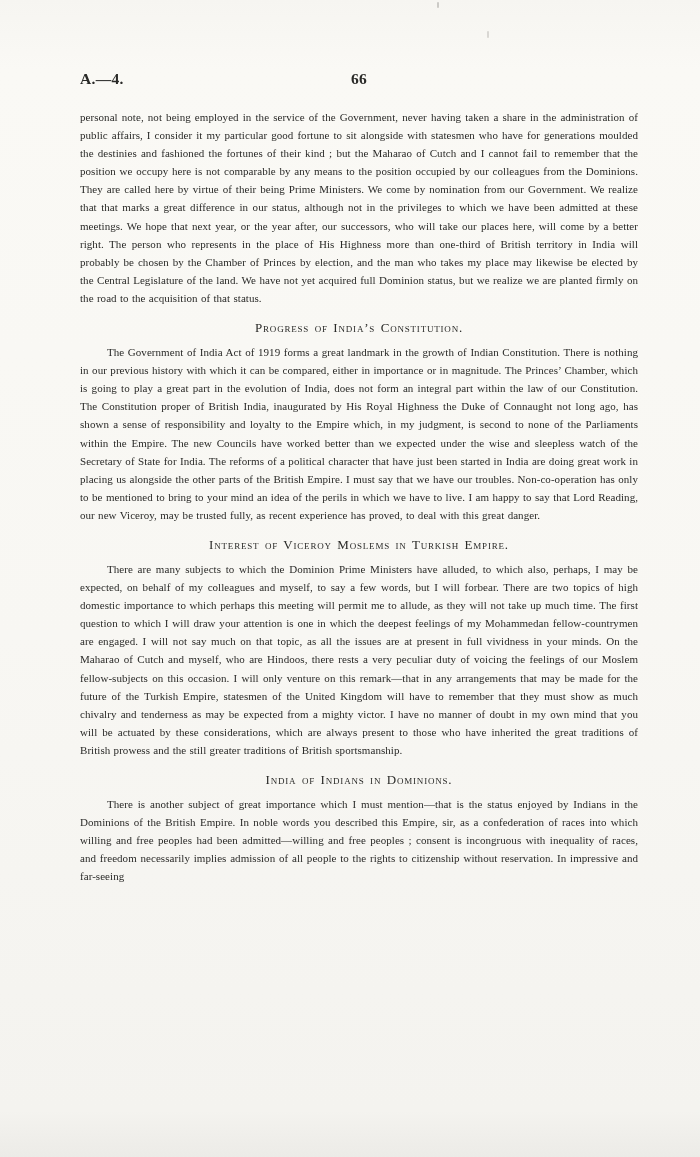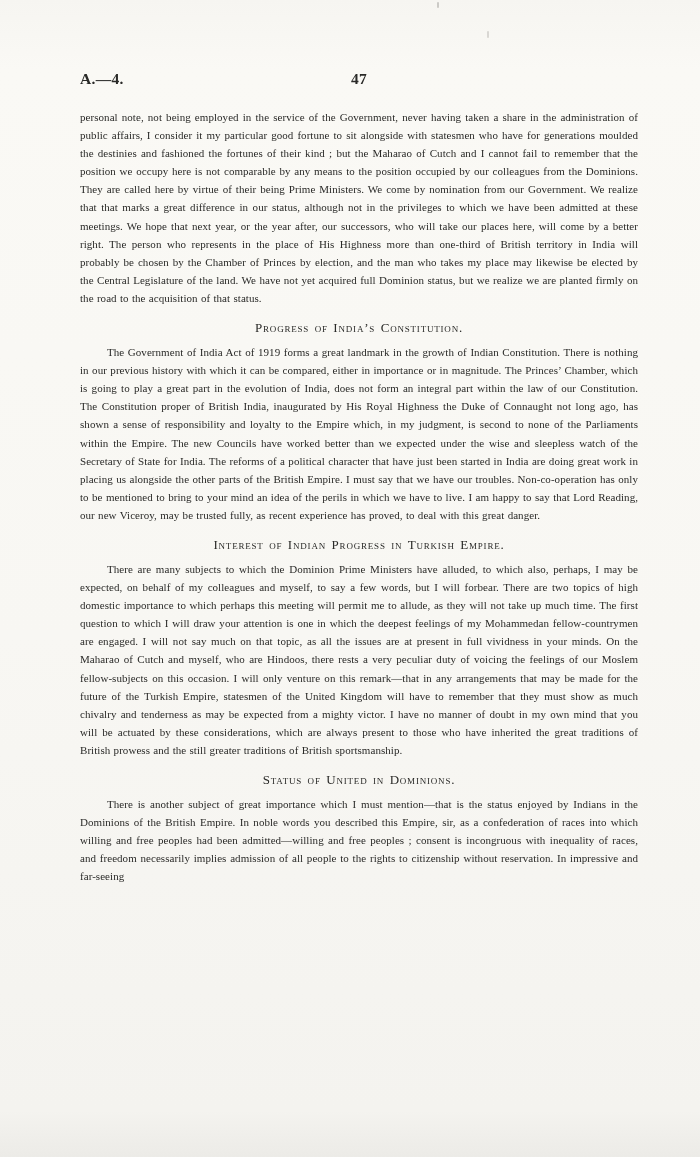--- a/index.html
+++ b/index.html
@@ -77,31 +77,31 @@
 
 <div class="page">
 
   <div class="scan-mark mark-1"></div>
   <div class="scan-mark mark-2"></div>
 
   <div class="content">
 
     <div class="page-header">
       <span class="doc-ref">A.—4.</span>
-      <span class="page-number">47</span>
+      <span class="page-number">66</span>
     </div>
 
     <p class="body-para no-indent">personal note, not being employed in the service of the Government, never having taken a share in the administration of public affairs, I consider it my particular good fortune to sit alongside with statesmen who have for generations moulded the destinies and fashioned the fortunes of their kind ; but the Maharao of Cutch and I cannot fail to remember that the position we occupy here is not comparable by any means to the position occupied by our colleagues from the Dominions.  They are called here by virtue of their being Prime Ministers.  We come by nomination from our Government.  We realize that that marks a great difference in our status, although not in the privileges to which we have been admitted at these meetings.  We hope that next year, or the year after, our successors, who will take our places here, will come by a better right.  The person who represents in the place of His Highness more than one-third of British territory in India will probably be chosen by the Chamber of Princes by election, and the man who takes my place may likewise be elected by the Central Legislature of the land.  We have not yet acquired full Dominion status, but we realize we are planted firmly on the road to the acquisition of that status.</p>
 
     <h2 class="section-heading">Progress of India’s Constitution.</h2>
 
     <p class="body-para">The Government of India Act of 1919 forms a great landmark in the growth of Indian Constitution.  There is nothing in our previous history with which it can be compared, either in importance or in magnitude.  The Princes’ Chamber, which is going to play a great part in the evolution of India, does not form an integral part within the law of our Constitution.  The Constitution proper of British India, inaugurated by His Royal Highness the Duke of Connaught not long ago, has shown a sense of responsibility and loyalty to the Empire which, in my judgment, is second to none of the Parliaments within the Empire.  The new Councils have worked better than we expected under the wise and sleepless watch of the Secretary of State for India.  The reforms of a political character that have just been started in India are doing great work in placing us alongside the other parts of the British Empire.  I must say that we have our troubles.  Non-co-operation has only to be mentioned to bring to your mind an idea of the perils in which we have to live.  I am happy to say that Lord Reading, our new Viceroy, may be trusted fully, as recent experience has proved, to deal with this great danger.</p>
 
-    <h2 class="section-heading">Interest of Indian Progress in Turkish Empire.</h2>
+    <h2 class="section-heading">Interest of Viceroy Moslems in Turkish Empire.</h2>
 
     <p class="body-para">There are many subjects to which the Dominion Prime Ministers have alluded, to which also, perhaps, I may be expected, on behalf of my colleagues and myself, to say a few words, but I will forbear.  There are two topics of high domestic importance to which perhaps this meeting will permit me to allude, as they will not take up much time.  The first question to which I will draw your attention is one in which the deepest feelings of my Mohammedan fellow-countrymen are engaged.  I will not say much on that topic, as all the issues are at present in full vividness in your minds.  On the Maharao of Cutch and myself, who are Hindoos, there rests a very peculiar duty of voicing the feelings of our Moslem fellow-subjects on this occasion.  I will only venture on this remark—that in any arrangements that may be made for the future of the Turkish Empire, statesmen of the United Kingdom will have to remember that they must show as much chivalry and tenderness as may be expected from a mighty victor.  I have no manner of doubt in my own mind that you will be actuated by these considerations, which are always present to those who have inherited the great traditions of British prowess and the still greater traditions of British sportsmanship.</p>
 
-    <h2 class="section-heading">Status of United in Dominions.</h2>
+    <h2 class="section-heading">India of Indians in Dominions.</h2>
 
     <p class="body-para">There is another subject of great importance which I must mention—that is the status enjoyed by Indians in the Dominions of the British Empire.  In noble words you described this Empire, sir, as a confederation of races into which willing and free peoples had been admitted—willing and free peoples ;  consent is incongruous with inequality of races, and freedom necessarily implies admission of all people to the rights to citizenship without reservation.  In impressive and far-seeing</p>
 
   </div>
 </div>
 
 </body></html>

